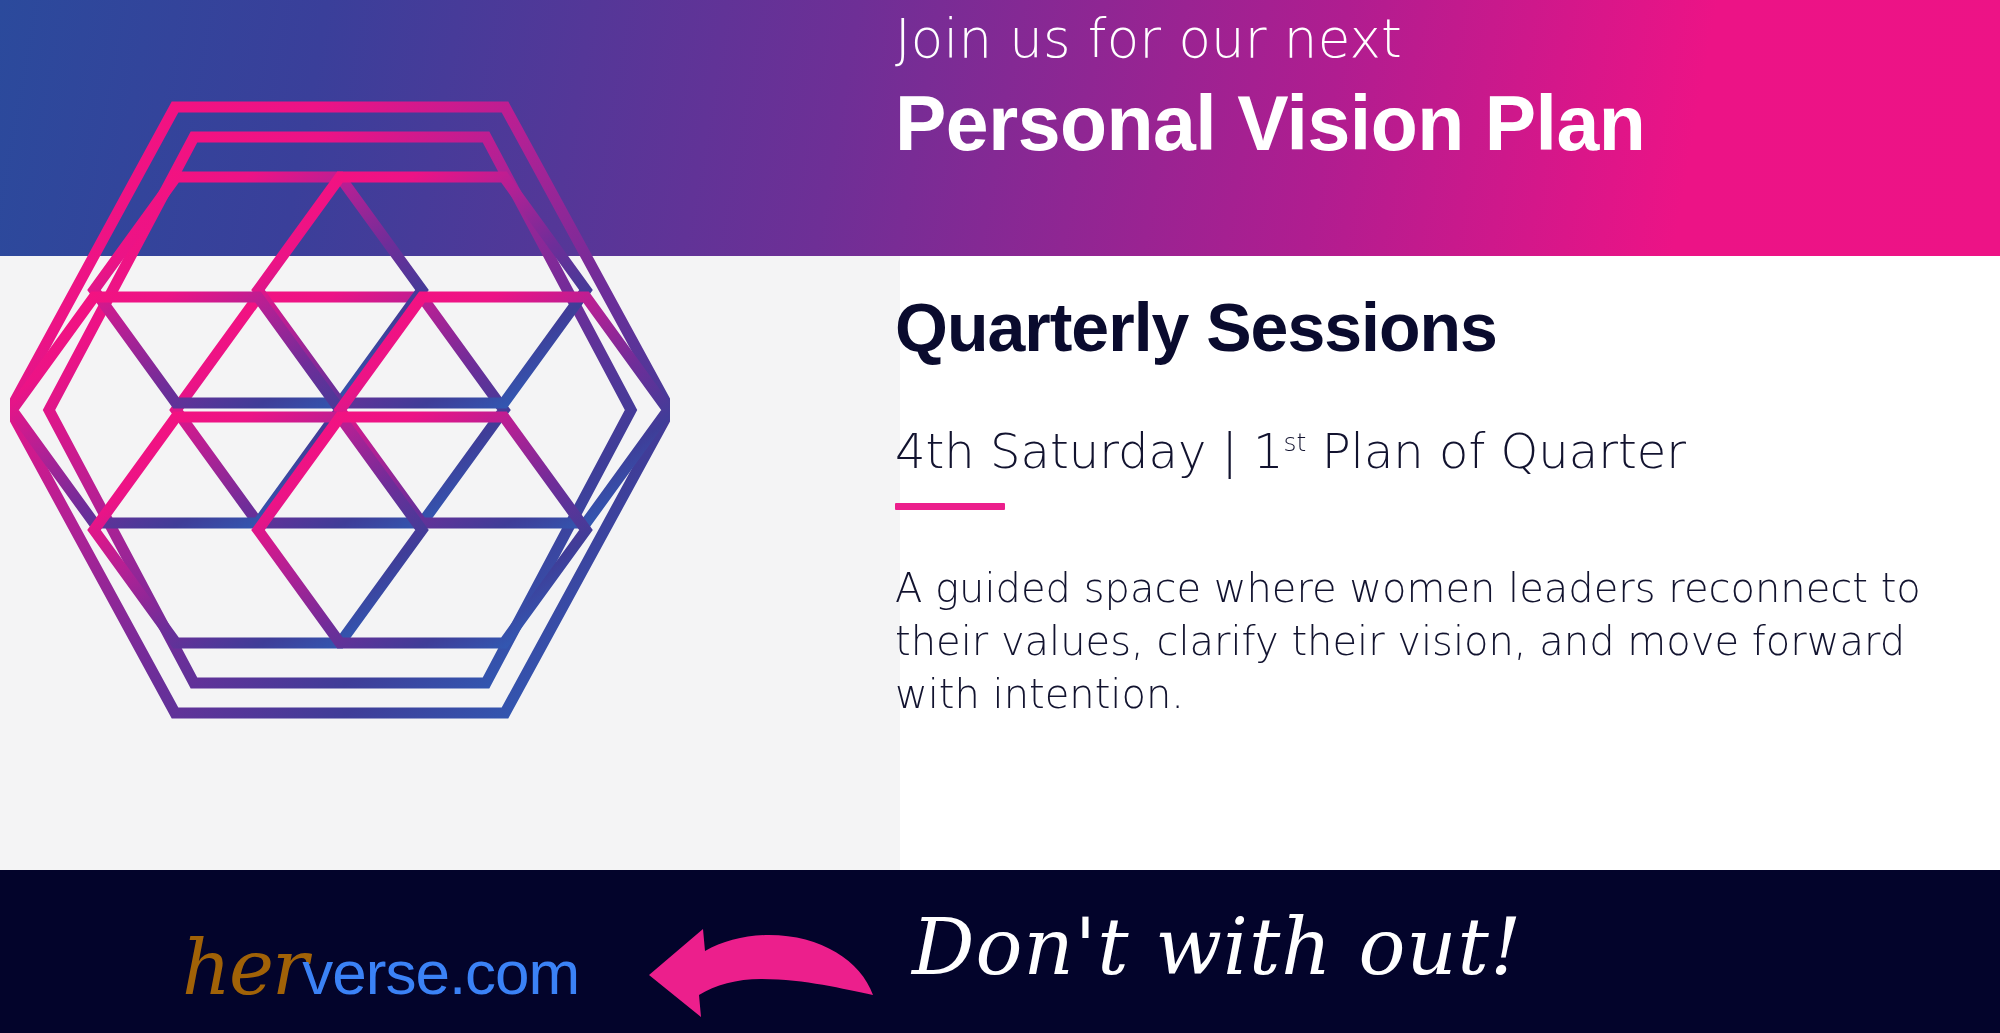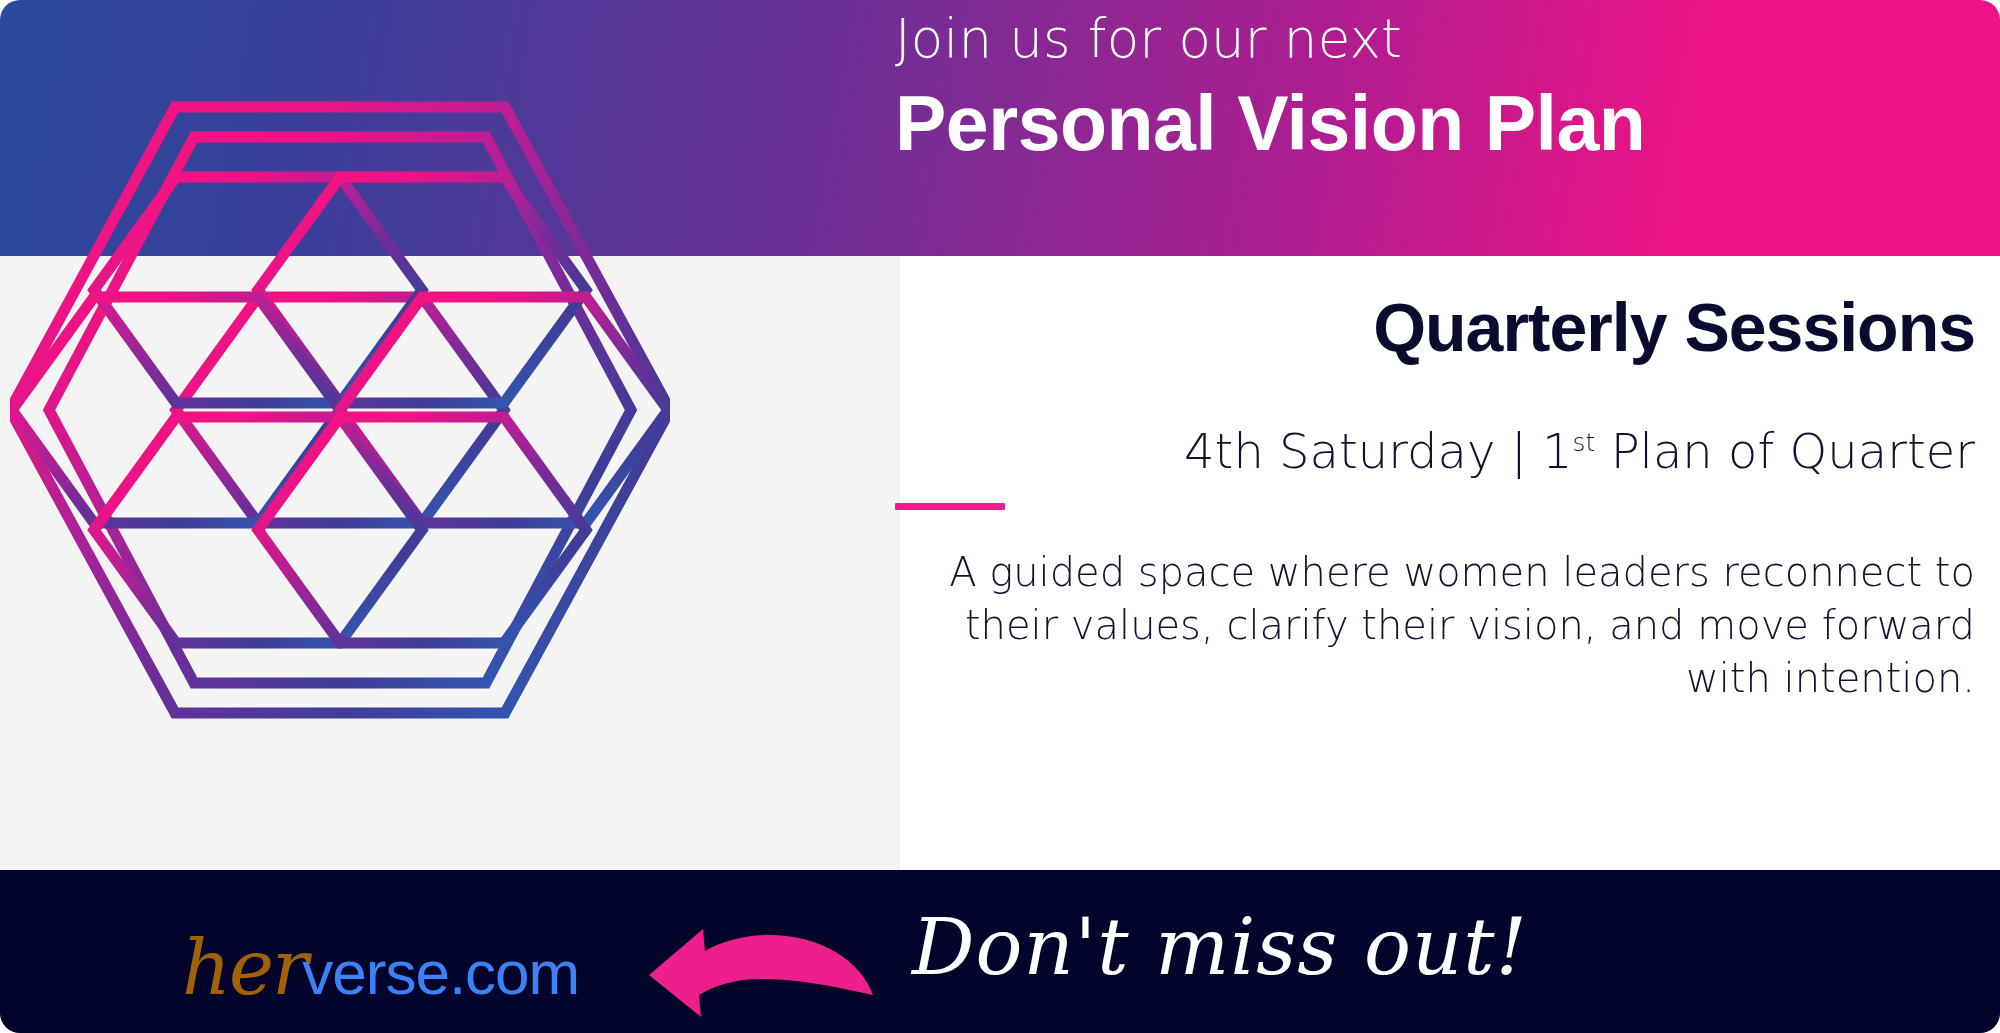--- a/index.html
+++ b/index.html
@@ -7,21 +7,20 @@
     padding: 0;
     background: #ffffff;
   }
   #canvas {
     position: relative;
     width: 2000px;
     height: 1033px;
     overflow: hidden;
     background: #ffffff;
     font-family: "Liberation Sans", sans-serif;
-    border-radius: 20px;
   }
 
   
   .band-header {
     position: absolute;
     left: 0; top: 0;
     width: 2000px; height: 256px;
     background: linear-gradient(100deg, #2b4a9c 0%, #3a3f9a 16%, #6e2f96 42%, #b01d90 66%, #ec1386 84%, #ed1386 100%);
     z-index: 1;
   }
@@ -85,21 +84,20 @@
     font-family: "Liberation Sans", sans-serif;
   }
 
   
   .main-col {
     position: absolute;
     left: 895px;
     top: 290px;
     width: 1080px;
     z-index: 4;
-    text-align: right;
   }
   .title {
     font-size: 68px;
     font-weight: 700;
     color: #0a0b2e;
     letter-spacing: -1px;
     line-height: 1.1;
     white-space: nowrap;
     font-family: "Liberation Sans", sans-serif;
   }
@@ -117,21 +115,21 @@
     line-height: 0;
   }
   .divider {
     margin-top: 22px;
     width: 110px;
     height: 7px;
     background: #ec1f8c;
     border-radius: 1px;
   }
   .blurb {
-    margin-top: 36px;
+    margin-top: 52px;
     font-size: 40px;
     font-weight: 300;
     color: #12132f;
     line-height: 1.32;
     max-width: 1090px;
     font-family: "DejaVu Sans", sans-serif;
   }
 
   
   .logo-wrap {
@@ -249,15 +247,15 @@
     <span class="logo-her">her</span>
       <span class="logo-verse">verse.com</span>
   </div>
 
   <div class="arrow-wrap">
     <svg viewBox="0 0 230 100" width="230" height="100" xmlns="http://www.w3.org/2000/svg">
       <path d="M228,70 C216,36 176,10 124,10 C100,10 78,16 60,26 L58,4 L4,50 L56,92 L54,70 C70,60 92,54 116,54 C160,54 198,64 228,70 Z" fill="#ec1f8c"></path>
     </svg>
   </div>
 
-  <div class="tagline">Don't miss out!</div>
+  <div class="tagline">Don't with out!</div>
 
 </div>
 
 </body></html>

